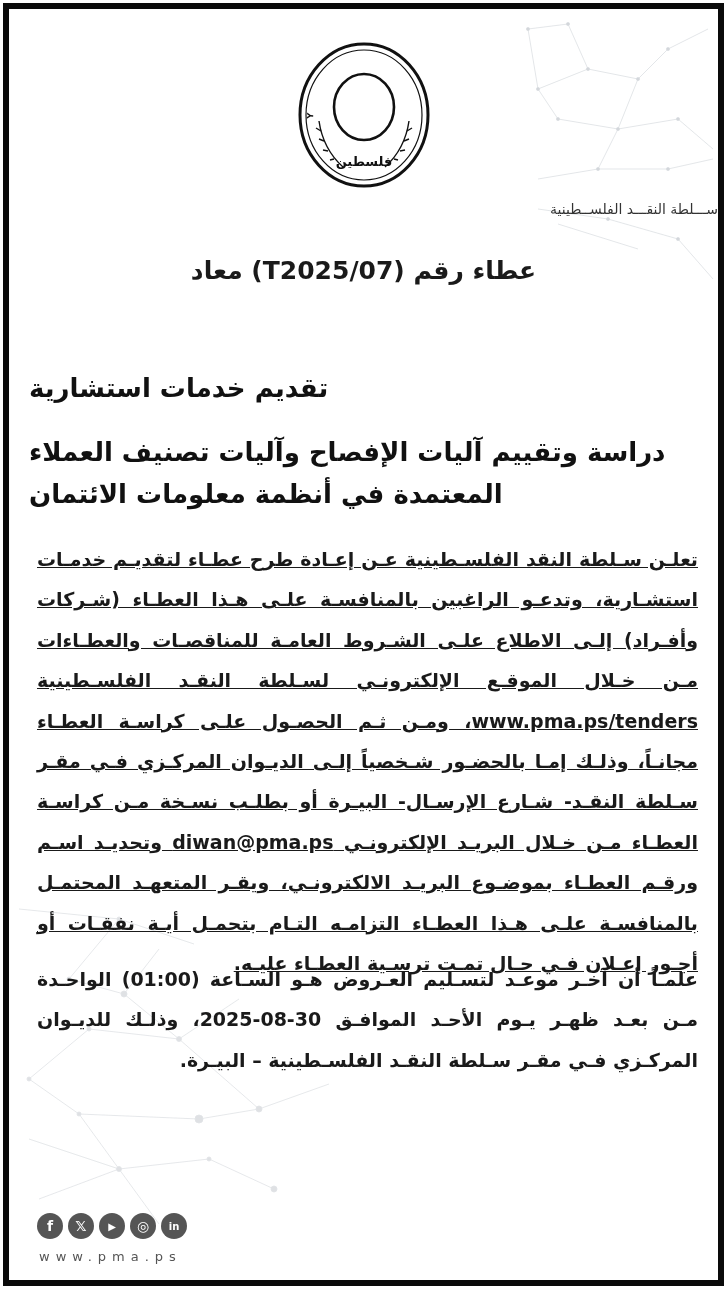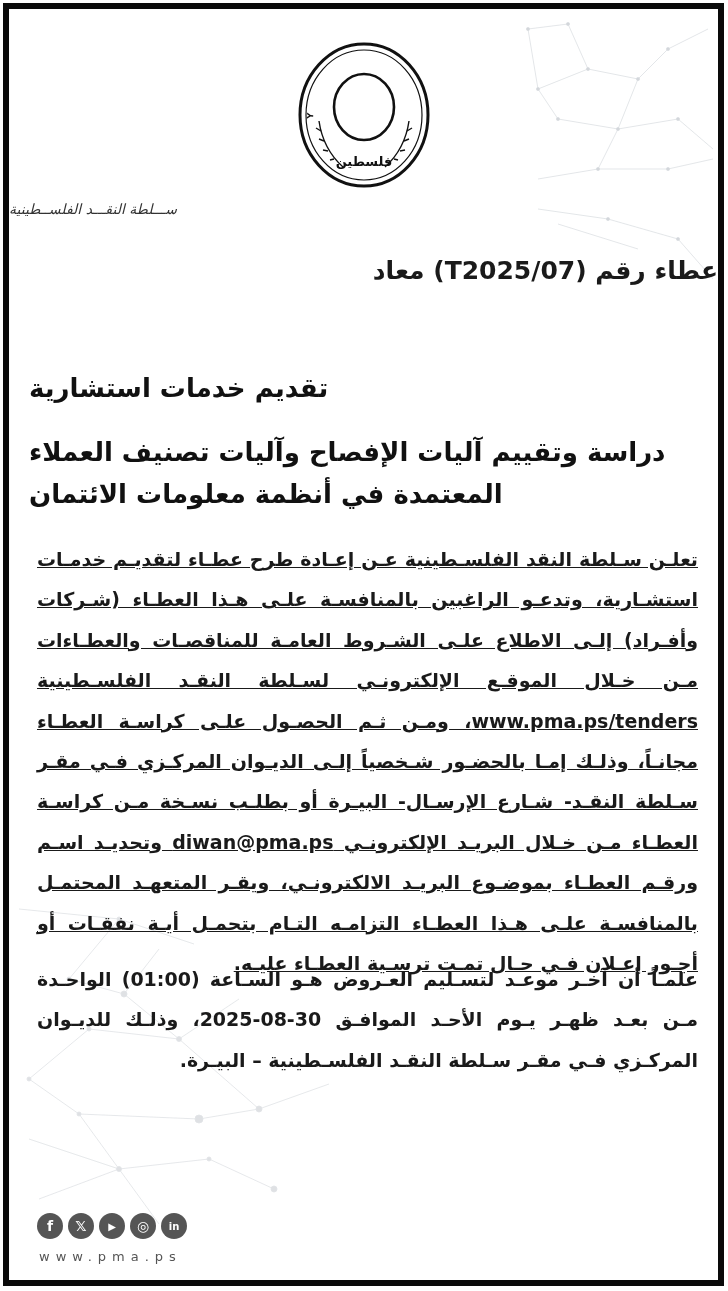--- a/index.html
+++ b/index.html
@@ -13,26 +13,26 @@
 
     .bg-network { position: absolute; pointer-events: none; }
     .bg-network.top-right { right: 0; top: 0; width: 200px; height: 290px; opacity: 0.55; }
     .bg-network.bottom-left { left: 0; top: 870px; width: 330px; height: 360px; opacity: 0.5; }
 
     .logo-wrap {
       position: absolute; left: 50%; top: 30px; transform: translateX(-50%);
       width: 140px; height: 150px; display: flex; justify-content: center; align-items: flex-end;
     }
     .logo-sub {
-      position: absolute; left: 0; right: 0; top: 192px; text-align: left;
-      font-size: 14px; color: #333; letter-spacing: 0.5px; font-style: italic;
+      position: absolute; left: 0; right: 0; top: 192px; text-align: right;
+      font-size: 14px; color: #333; letter-spacing: 0.5px;
     }
 
     .tender-no {
-      position: absolute; left: 0; right: 0; top: 247px; 
+      position: absolute; left: 0; right: 0; top: 247px; text-align: center;
       font-size: 25px; font-weight: bold; color: #1a1a1a;
     }
 
     .heading {
       position: absolute; left: 20px; right: 20px; text-align: left;
       font-weight: bold; color: #111; font-size: 26px; line-height: 42px;
     }
     .heading.h1 { top: 358px; }
     .heading.h2 { top: 422px; }
 

